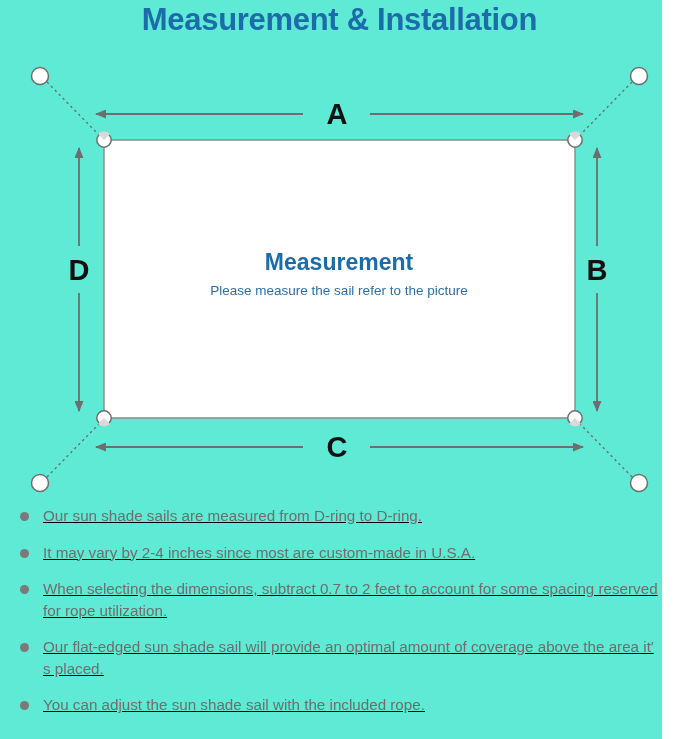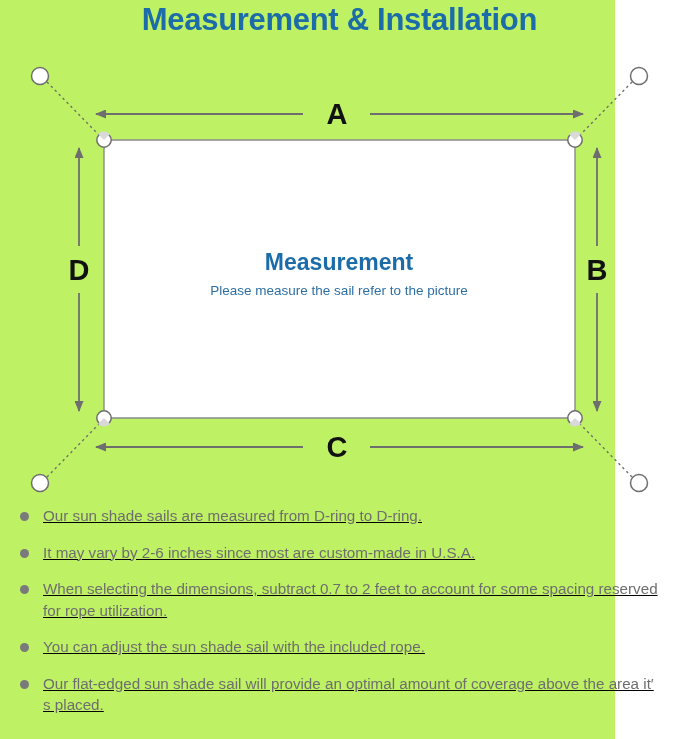--- a/index.html
+++ b/index.html
@@ -10,23 +10,23 @@
     width: 679px;
     height: 739px;
     background: #ffffff;
     font-family: "Liberation Sans", sans-serif;
     overflow: hidden;
     position: relative;
   }
 
   .page {
     position: relative;
-    width: 615px;
+    width: 662px;
     height: 739px;
-    background: #bef264;
+    background: #5eead4;
   }
 
   
   .title {
     position: absolute;
     left: 0;
     top: 2px;
     width: 679px;
     text-align: center;
     font-size: 31px;
@@ -183,29 +183,29 @@
     </svg>
   </div>
 
   <ul class="notes">
     <li class="note-item">
       <span class="note-bullet"></span>
       <span class="note-text">Our sun shade sails are measured from D-ring to D-ring.</span>
     </li>
     <li class="note-item">
       <span class="note-bullet"></span>
-      <span class="note-text">It may vary by 2-6 inches since most are custom-made in U.S.A.</span>
+      <span class="note-text">It may vary by 2-4 inches since most are custom-made in U.S.A.</span>
     </li>
     <li class="note-item">
       <span class="note-bullet"></span>
       <span class="note-text">When selecting the dimensions, subtract 0.7 to 2 feet to account for some spacing reserved for rope utilization.</span>
     </li>
     <li class="note-item">
       <span class="note-bullet"></span>
+      <span class="note-text">Our flat-edged sun shade sail will provide an optimal amount of coverage above the area it′ s placed.</span>
+    </li>
+    <li class="note-item">
+      <span class="note-bullet"></span>
       <span class="note-text">You can adjust the sun shade sail with the included rope.</span>
     </li>
-    <li class="note-item">
-      <span class="note-bullet"></span>
-      <span class="note-text">Our flat-edged sun shade sail will provide an optimal amount of coverage above the area it′ s placed.</span>
-    </li>
   </ul>
 
 </div>
 
 </body></html>

